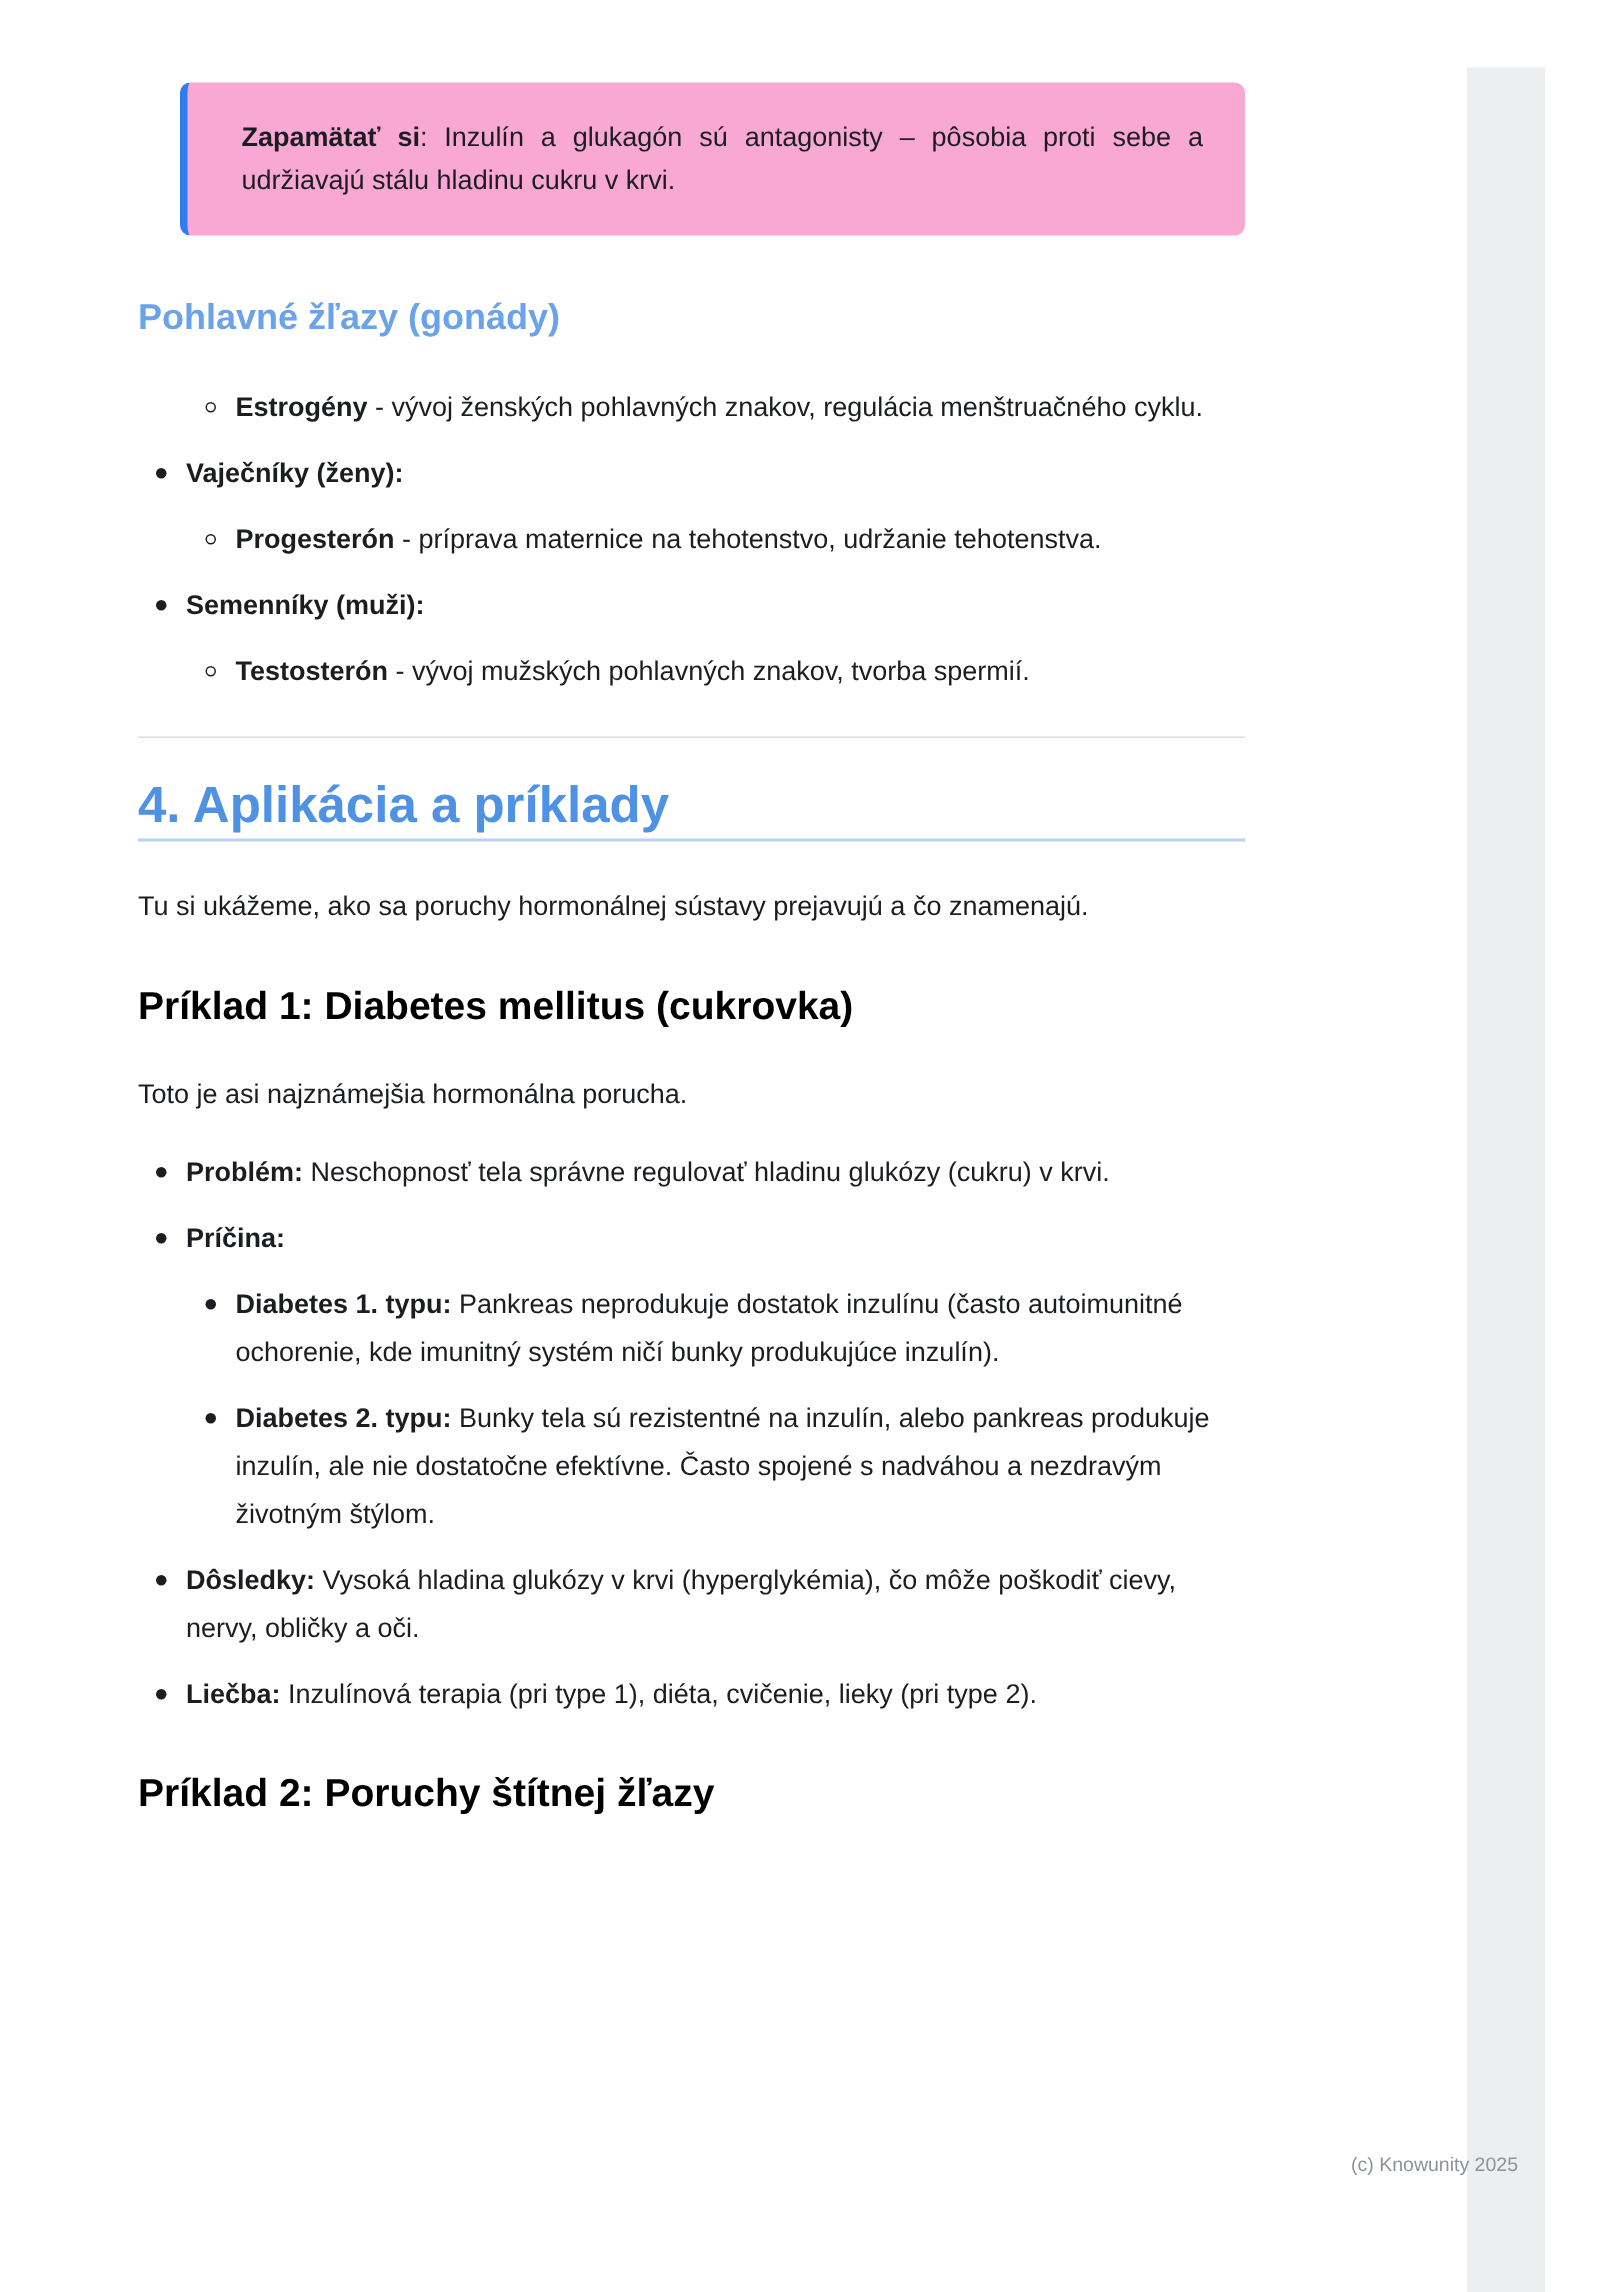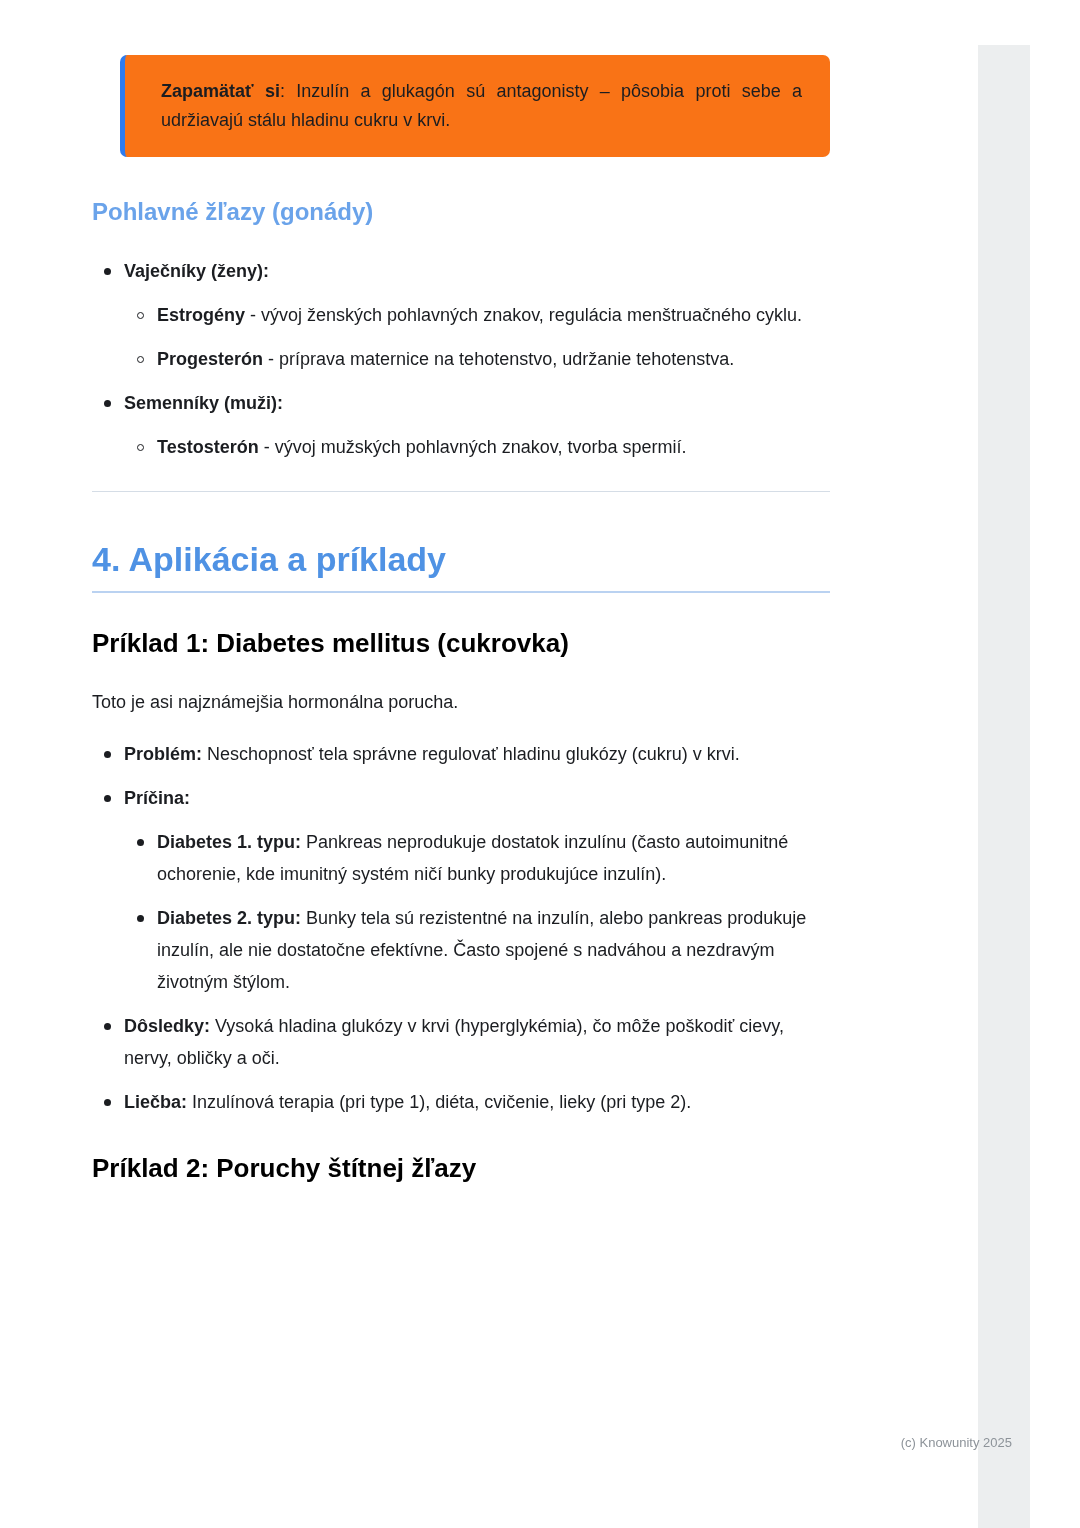--- a/index.html
+++ b/index.html
@@ -13,43 +13,43 @@
   }
   .content {
     position: absolute;
     left: 92px;
     top: 0;
     width: 738px;
   }
   
   .callout {
     margin: 55px 0 0 28px;
-    background: #f97316;
+    background: #f9a8d4;
     border-left: 5px solid #2e7cf0;
     border-radius: 7px;
     padding: 22px 28px 22px 36px;
     font-size: 18px;
     line-height: 29px;
     text-align: justify;
   }
   
   .h3 {
     margin-top: 40px;
     font-size: 24px;
     line-height: 30px;
     font-weight: bold;
     color: #6aa3ea;
   }
   .h1 {
-    margin-top: 45px;
+    margin-top: 23px;
     font-size: 34px;
     line-height: 44px;
     font-weight: bold;
     color: #4f92e4;
-    padding-bottom: 10px;
+    padding-bottom: 0;
     border-bottom: 2px solid #bad2f1;
   }
   .h2 {
     margin-top: 34px;
     font-size: 26px;
     line-height: 32px;
     font-weight: bold;
     color: #000000;
   }
   .p {
@@ -113,55 +113,56 @@
 
 <div class="content">
 
   <div class="callout">
     <b>Zapamätať si</b><span>: Inzulín a glukagón sú antagonisty – pôsobia proti sebe a udržiavajú stálu hladinu cukru v krvi.</span>
   </div>
 
   <div class="h3">Pohlavné žľazy (gonády)</div>
 
   <div class="list">
+    <div class="li l2">
+      <span class="marker">
+          <span class="ring"></span>
+        </span>
+      <div class="li-text"><b>Estrogény</b><span> - vývoj ženských pohlavných znakov, regulácia menštruačného cyklu.</span></div>
+    </div>
     <div class="li l1">
       <span class="marker">
           <span class="dot"></span>
         </span>
       <div class="li-text"><b>Vaječníky (ženy):</b></div>
     </div>
     <div class="li l2">
       <span class="marker">
           <span class="ring"></span>
         </span>
-      <div class="li-text"><b>Estrogény</b><span> - vývoj ženských pohlavných znakov, regulácia menštruačného cyklu.</span></div>
+      <div class="li-text"><b>Progesterón</b><span> - príprava maternice na tehotenstvo, udržanie tehotenstva.</span></div>
+    </div>
+    <div class="li l1 mt">
+      <span class="marker">
+          <span class="dot"></span>
+        </span>
+      <div class="li-text"><b>Semenníky (muži):</b></div>
     </div>
     <div class="li l2">
       <span class="marker">
           <span class="ring"></span>
         </span>
-      <div class="li-text"><b>Progesterón</b><span> - príprava maternice na tehotenstvo, udržanie tehotenstva.</span></div>
-    </div>
-    <div class="li l1 mt">
-      <span class="marker">
-          <span class="dot"></span>
-        </span>
-      <div class="li-text"><b>Semenníky (muži):</b></div>
-    </div>
-    <div class="li l2">
-      <span class="marker">
-          <span class="ring"></span>
-        </span>
       <div class="li-text"><b>Testosterón</b><span> - vývoj mužských pohlavných znakov, tvorba spermií.</span></div>
     </div>
   </div>
 
   <hr class="divider">
 
   <div class="h1">4. Aplikácia a príklady</div>
+  <div class="p">Tu si ukážeme, ako sa poruchy hormonálnej sústavy prejavujú a čo znamenajú.</div>
 
   <div class="h2">Príklad 1: Diabetes mellitus (cukrovka)</div>
   <div class="p">Toto je asi najznámejšia hormonálna porucha.</div>
 
   <div class="list tight">
     <div class="li l1">
       <span class="marker">
           <span class="dot"></span>
         </span>
       <div class="li-text"><b>Problém:</b><span> Neschopnosť tela správne regulovať hladinu glukózy (cukru) v krvi.</span></div>

